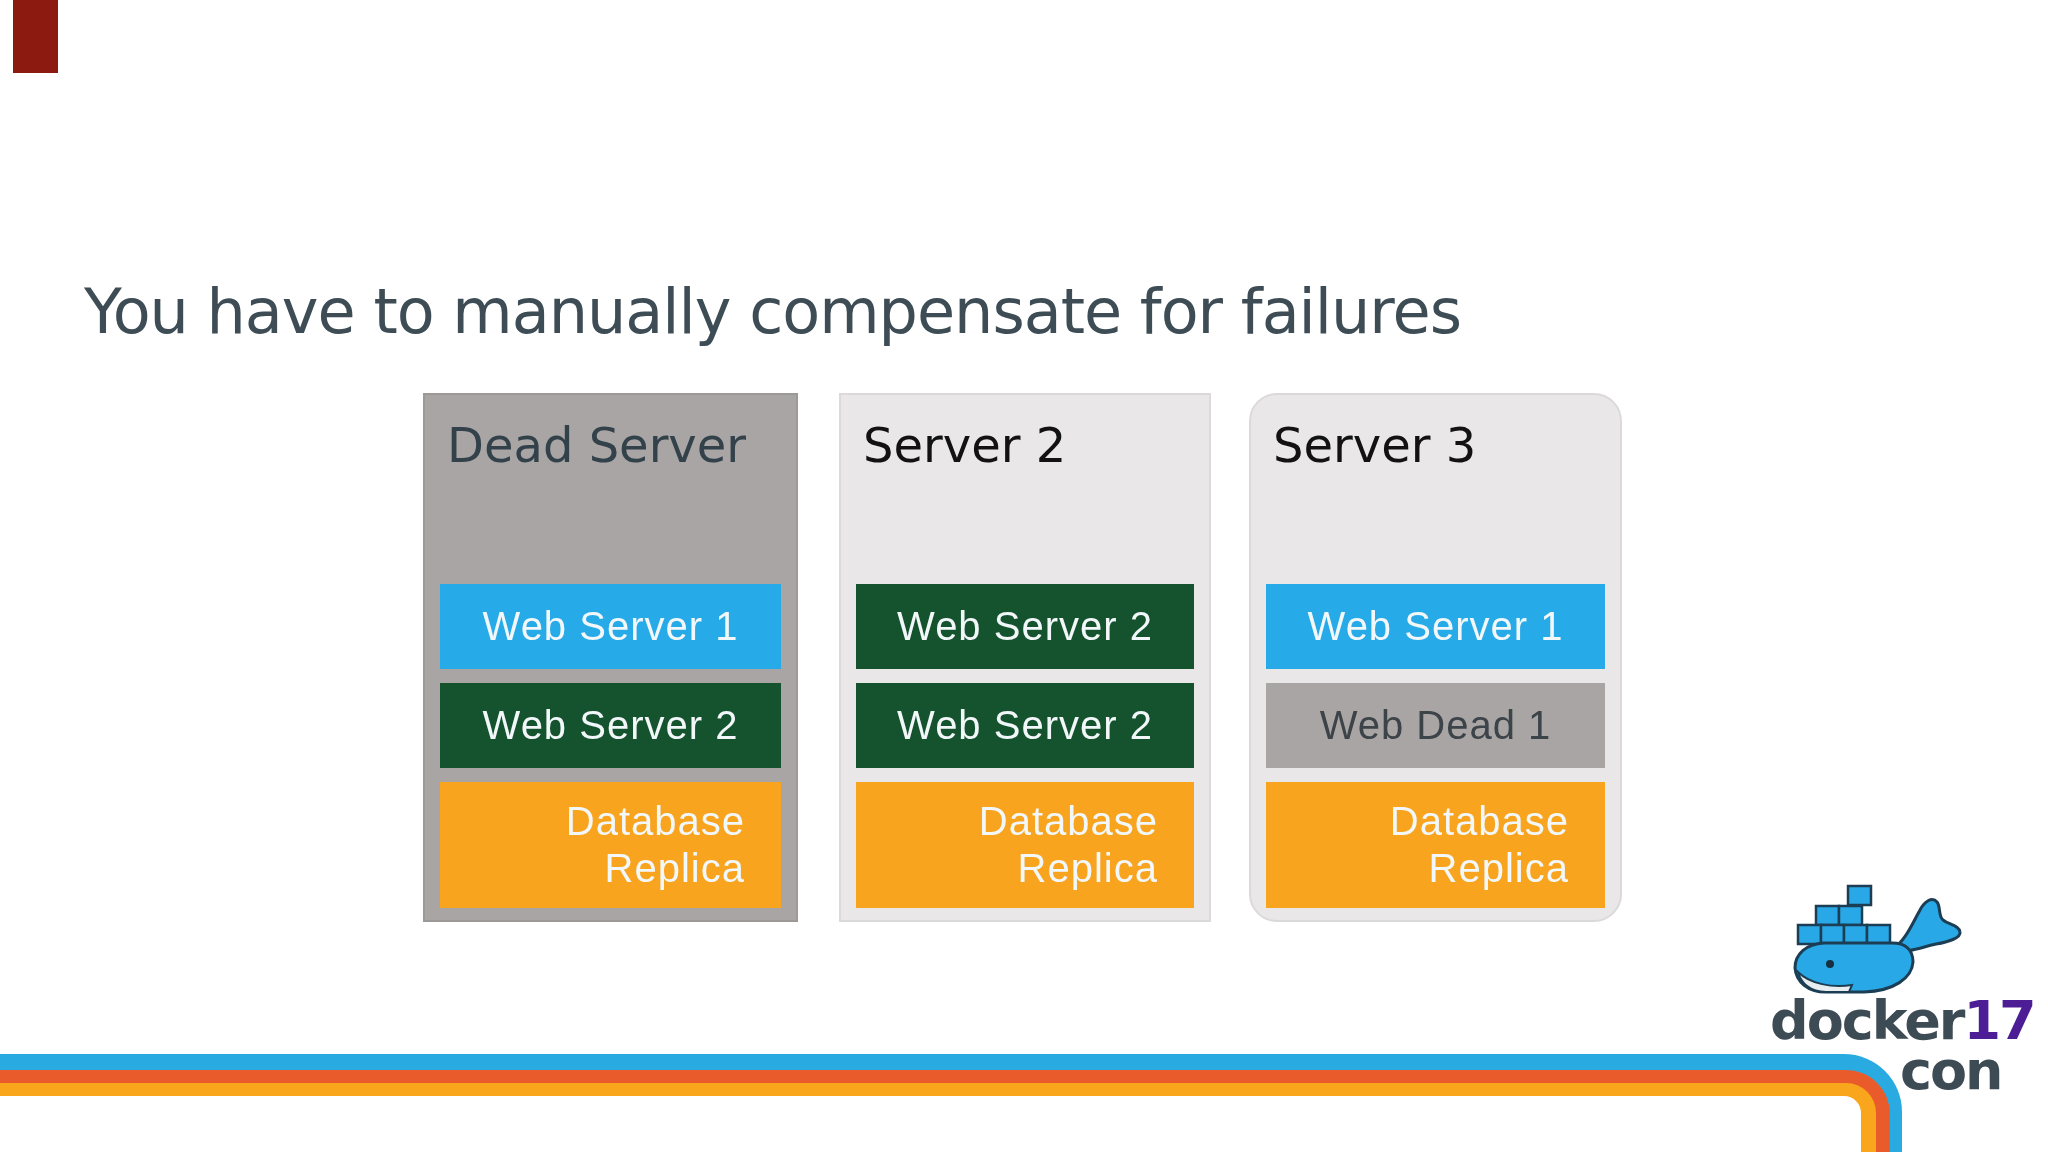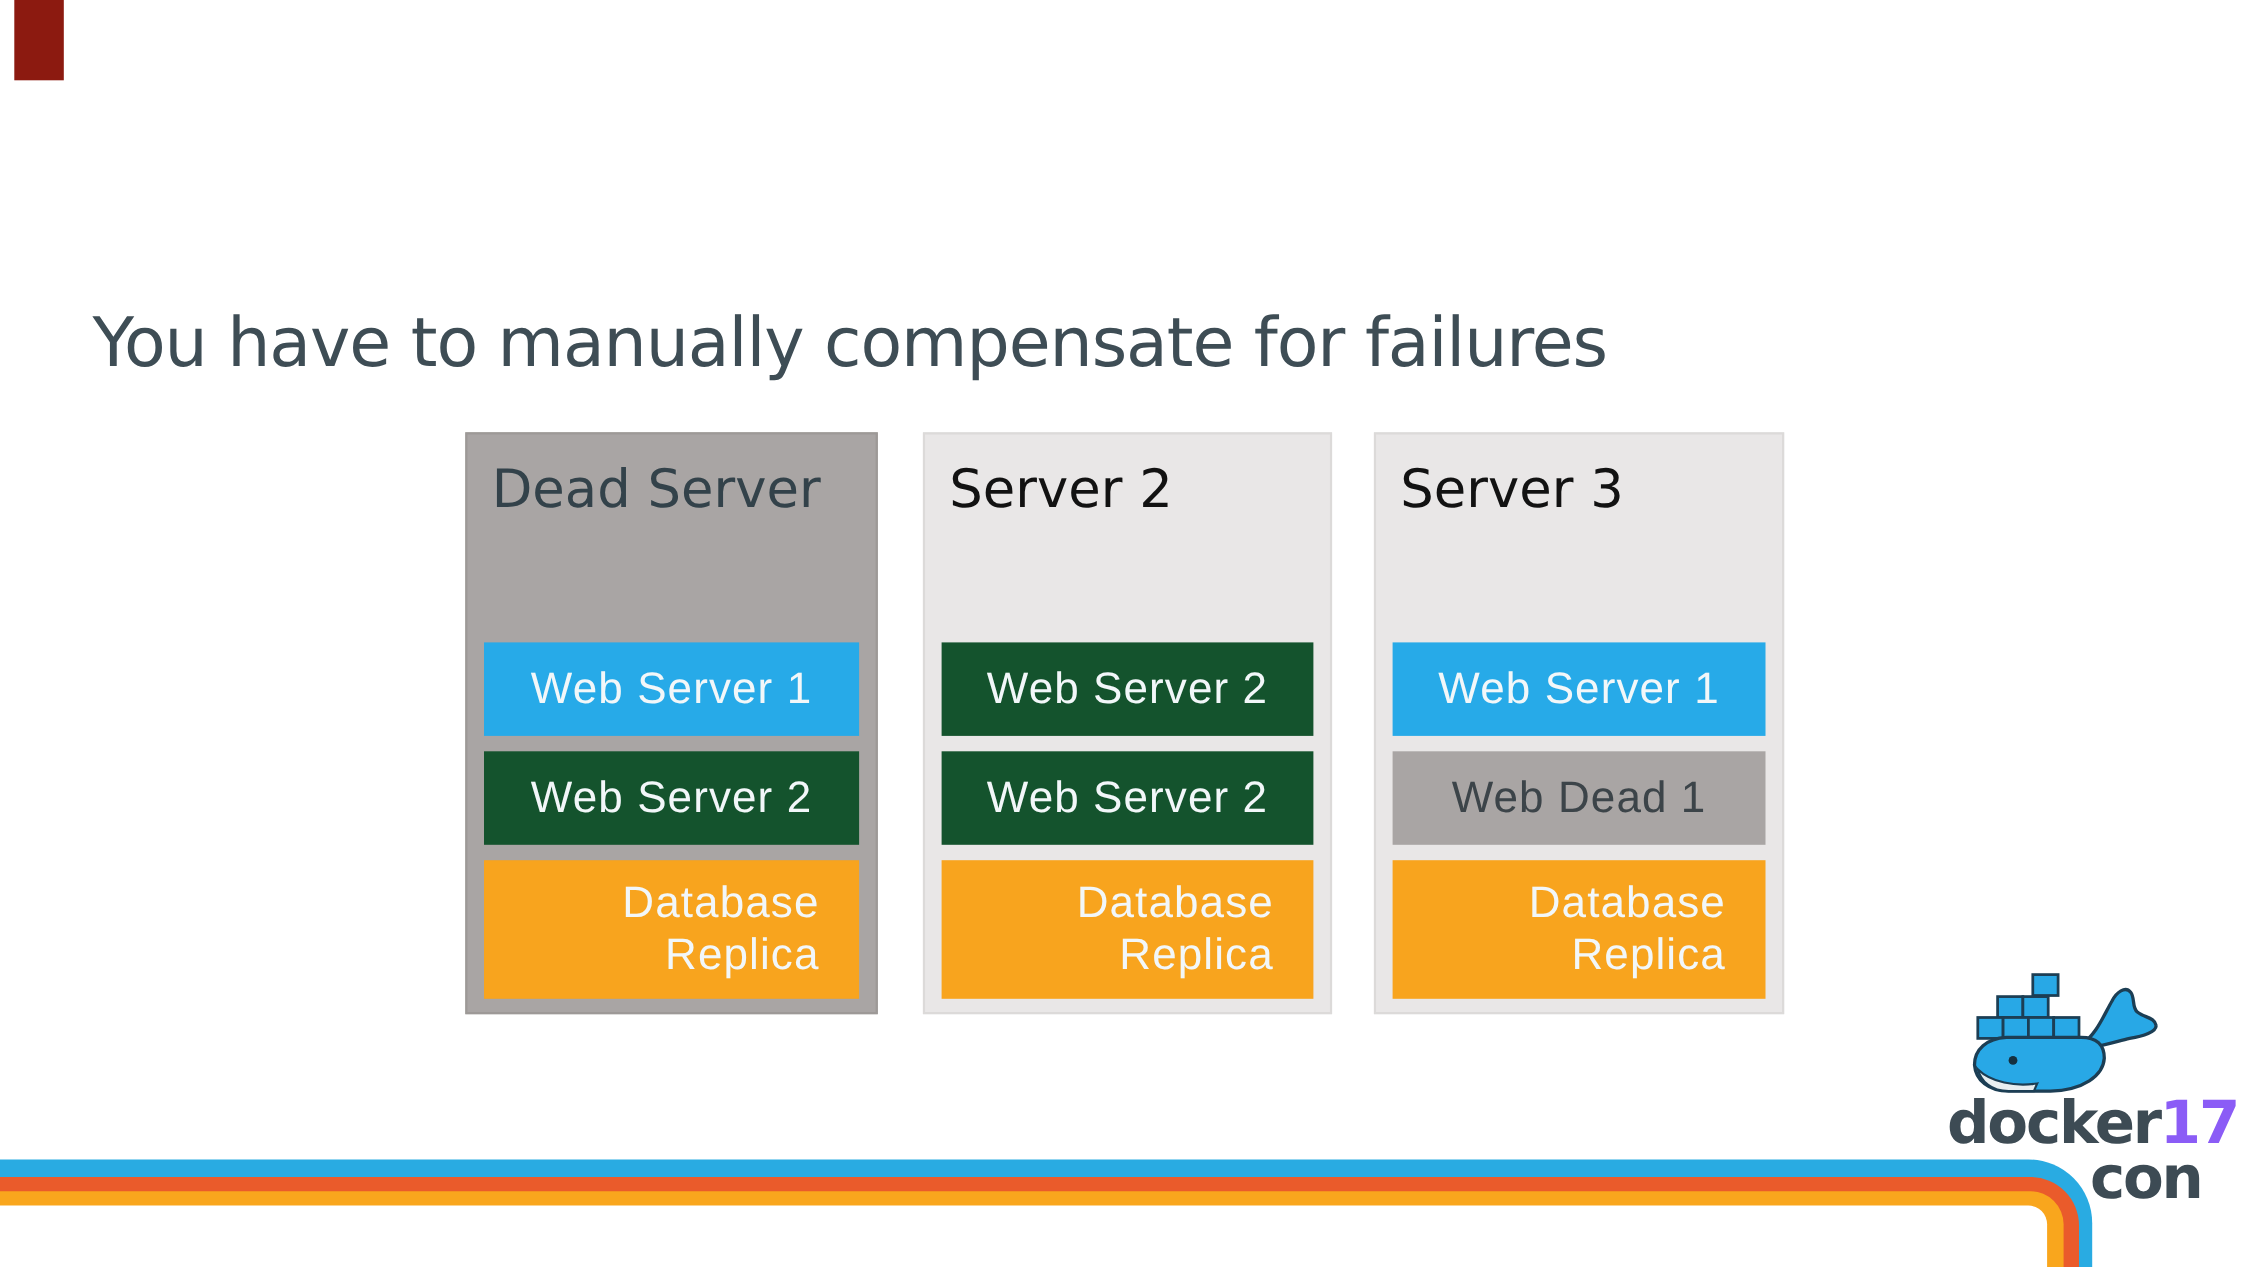--- a/index.html
+++ b/index.html
@@ -40,21 +40,21 @@
   .stripe.amber {top:1083px;width:1906px;height:117px;background:#f9a61d;border-top-right-radius:30px;}
   .stripe.inner {top:1096px;width:1891px;height:104px;background:#ffffff;border-top-right-radius:17px;}
 
   
   .logo{position:absolute;left:1770px;top:860px;width:260px;height:250px;}
   .logo svg{position:absolute;left:6px;top:10px;}
   .logo-line{position:absolute;font-family:"DejaVu Sans",sans-serif;font-weight:bold;
              letter-spacing:-2px;font-size:54px;line-height:1;color:#3d4b54;white-space:nowrap;}
   .logo-line.l1{left:0;top:134px;}
   .logo-line.l2{left:130px;top:184px;}
-  .logo-year{color:#8b5cf6;}
+  .logo-year{color:#4c1d95;}
 </style>
 </head>
 <body>
 
 <div id="slide">
 
   <div class="corner-mark"></div>
 
   <div class="subtitle">You have to manually compensate for failures</div>
 
@@ -81,21 +81,21 @@
         </div>
       <div class="cbox dark">
           <span>Web Server 2</span>
         </div>
       <div class="cbox orange tall">
           <span>Database Replica</span>
         </div>
     </div>
   </div>
 
-  <div class="server alive" style="left:1249px;width:373px;">
+  <div class="server alive" style="left:1249px;width:373px;border-radius:28px;">
     <div class="server-title">Server 3</div>
     <div class="stack">
       <div class="cbox blue">
           <span>Web Server 1</span>
         </div>
       <div class="cbox gray">
           <span>Web Dead 1</span>
         </div>
       <div class="cbox orange tall">
           <span>Database Replica</span>

